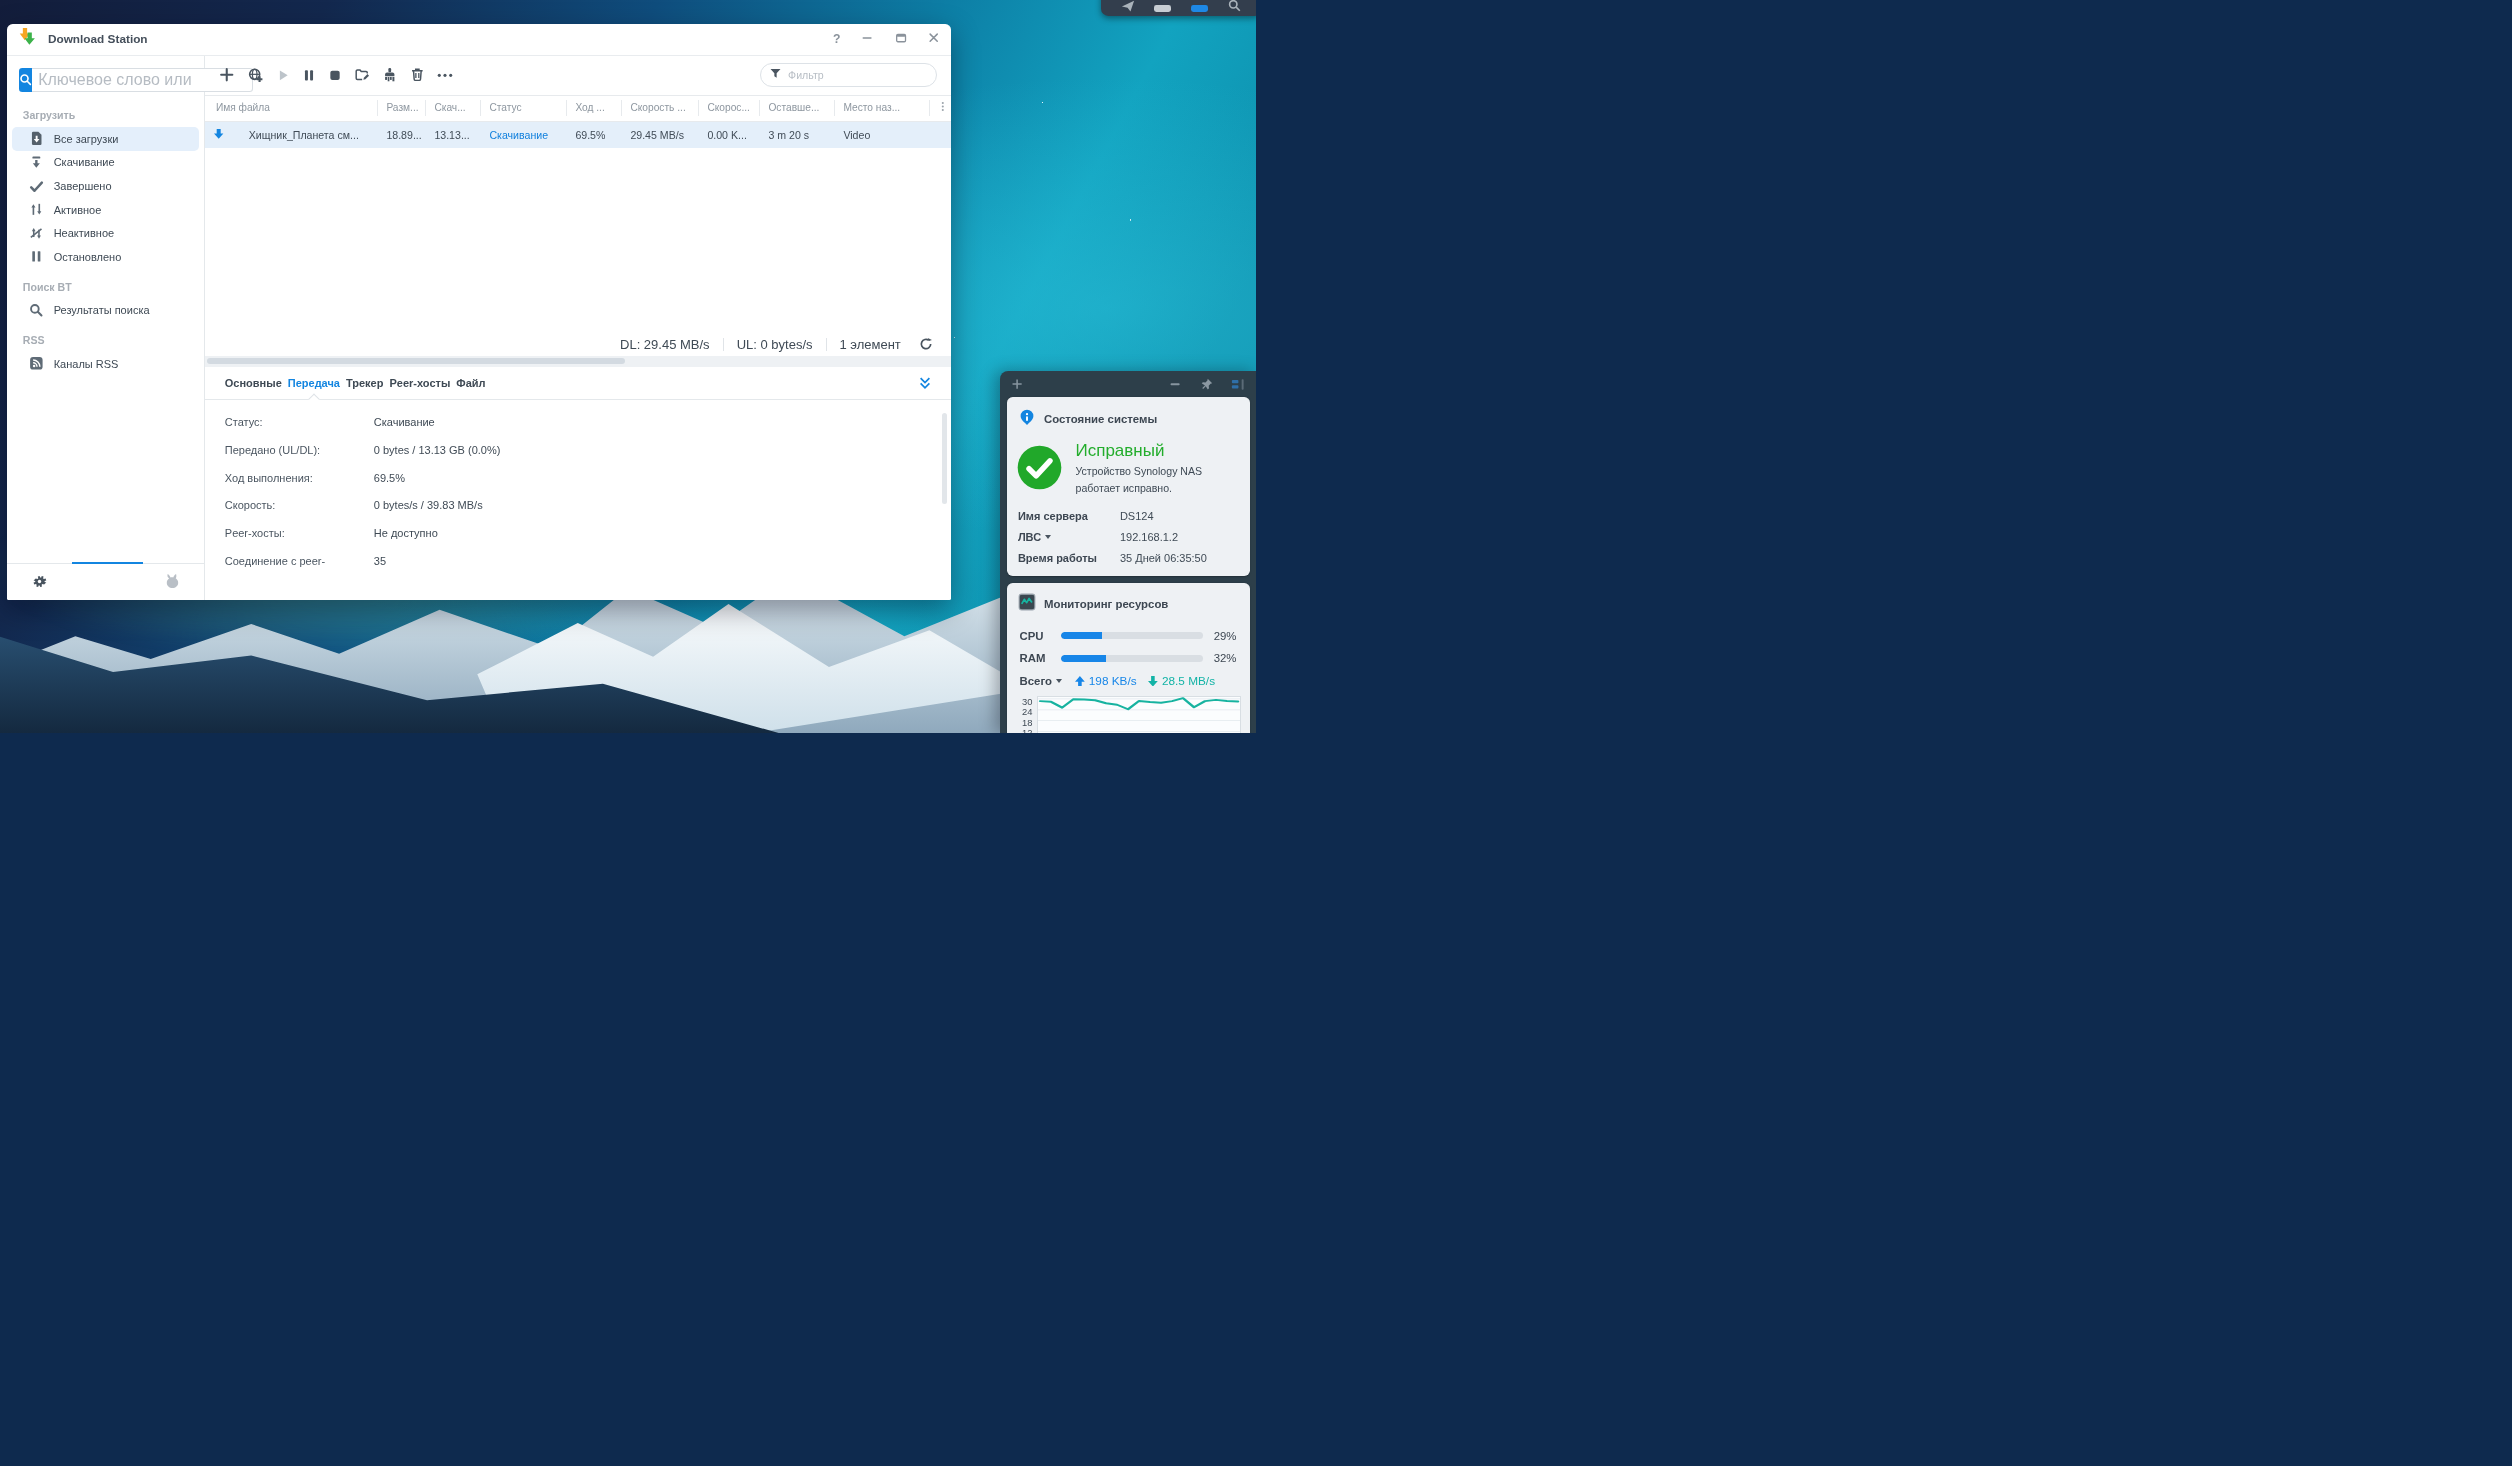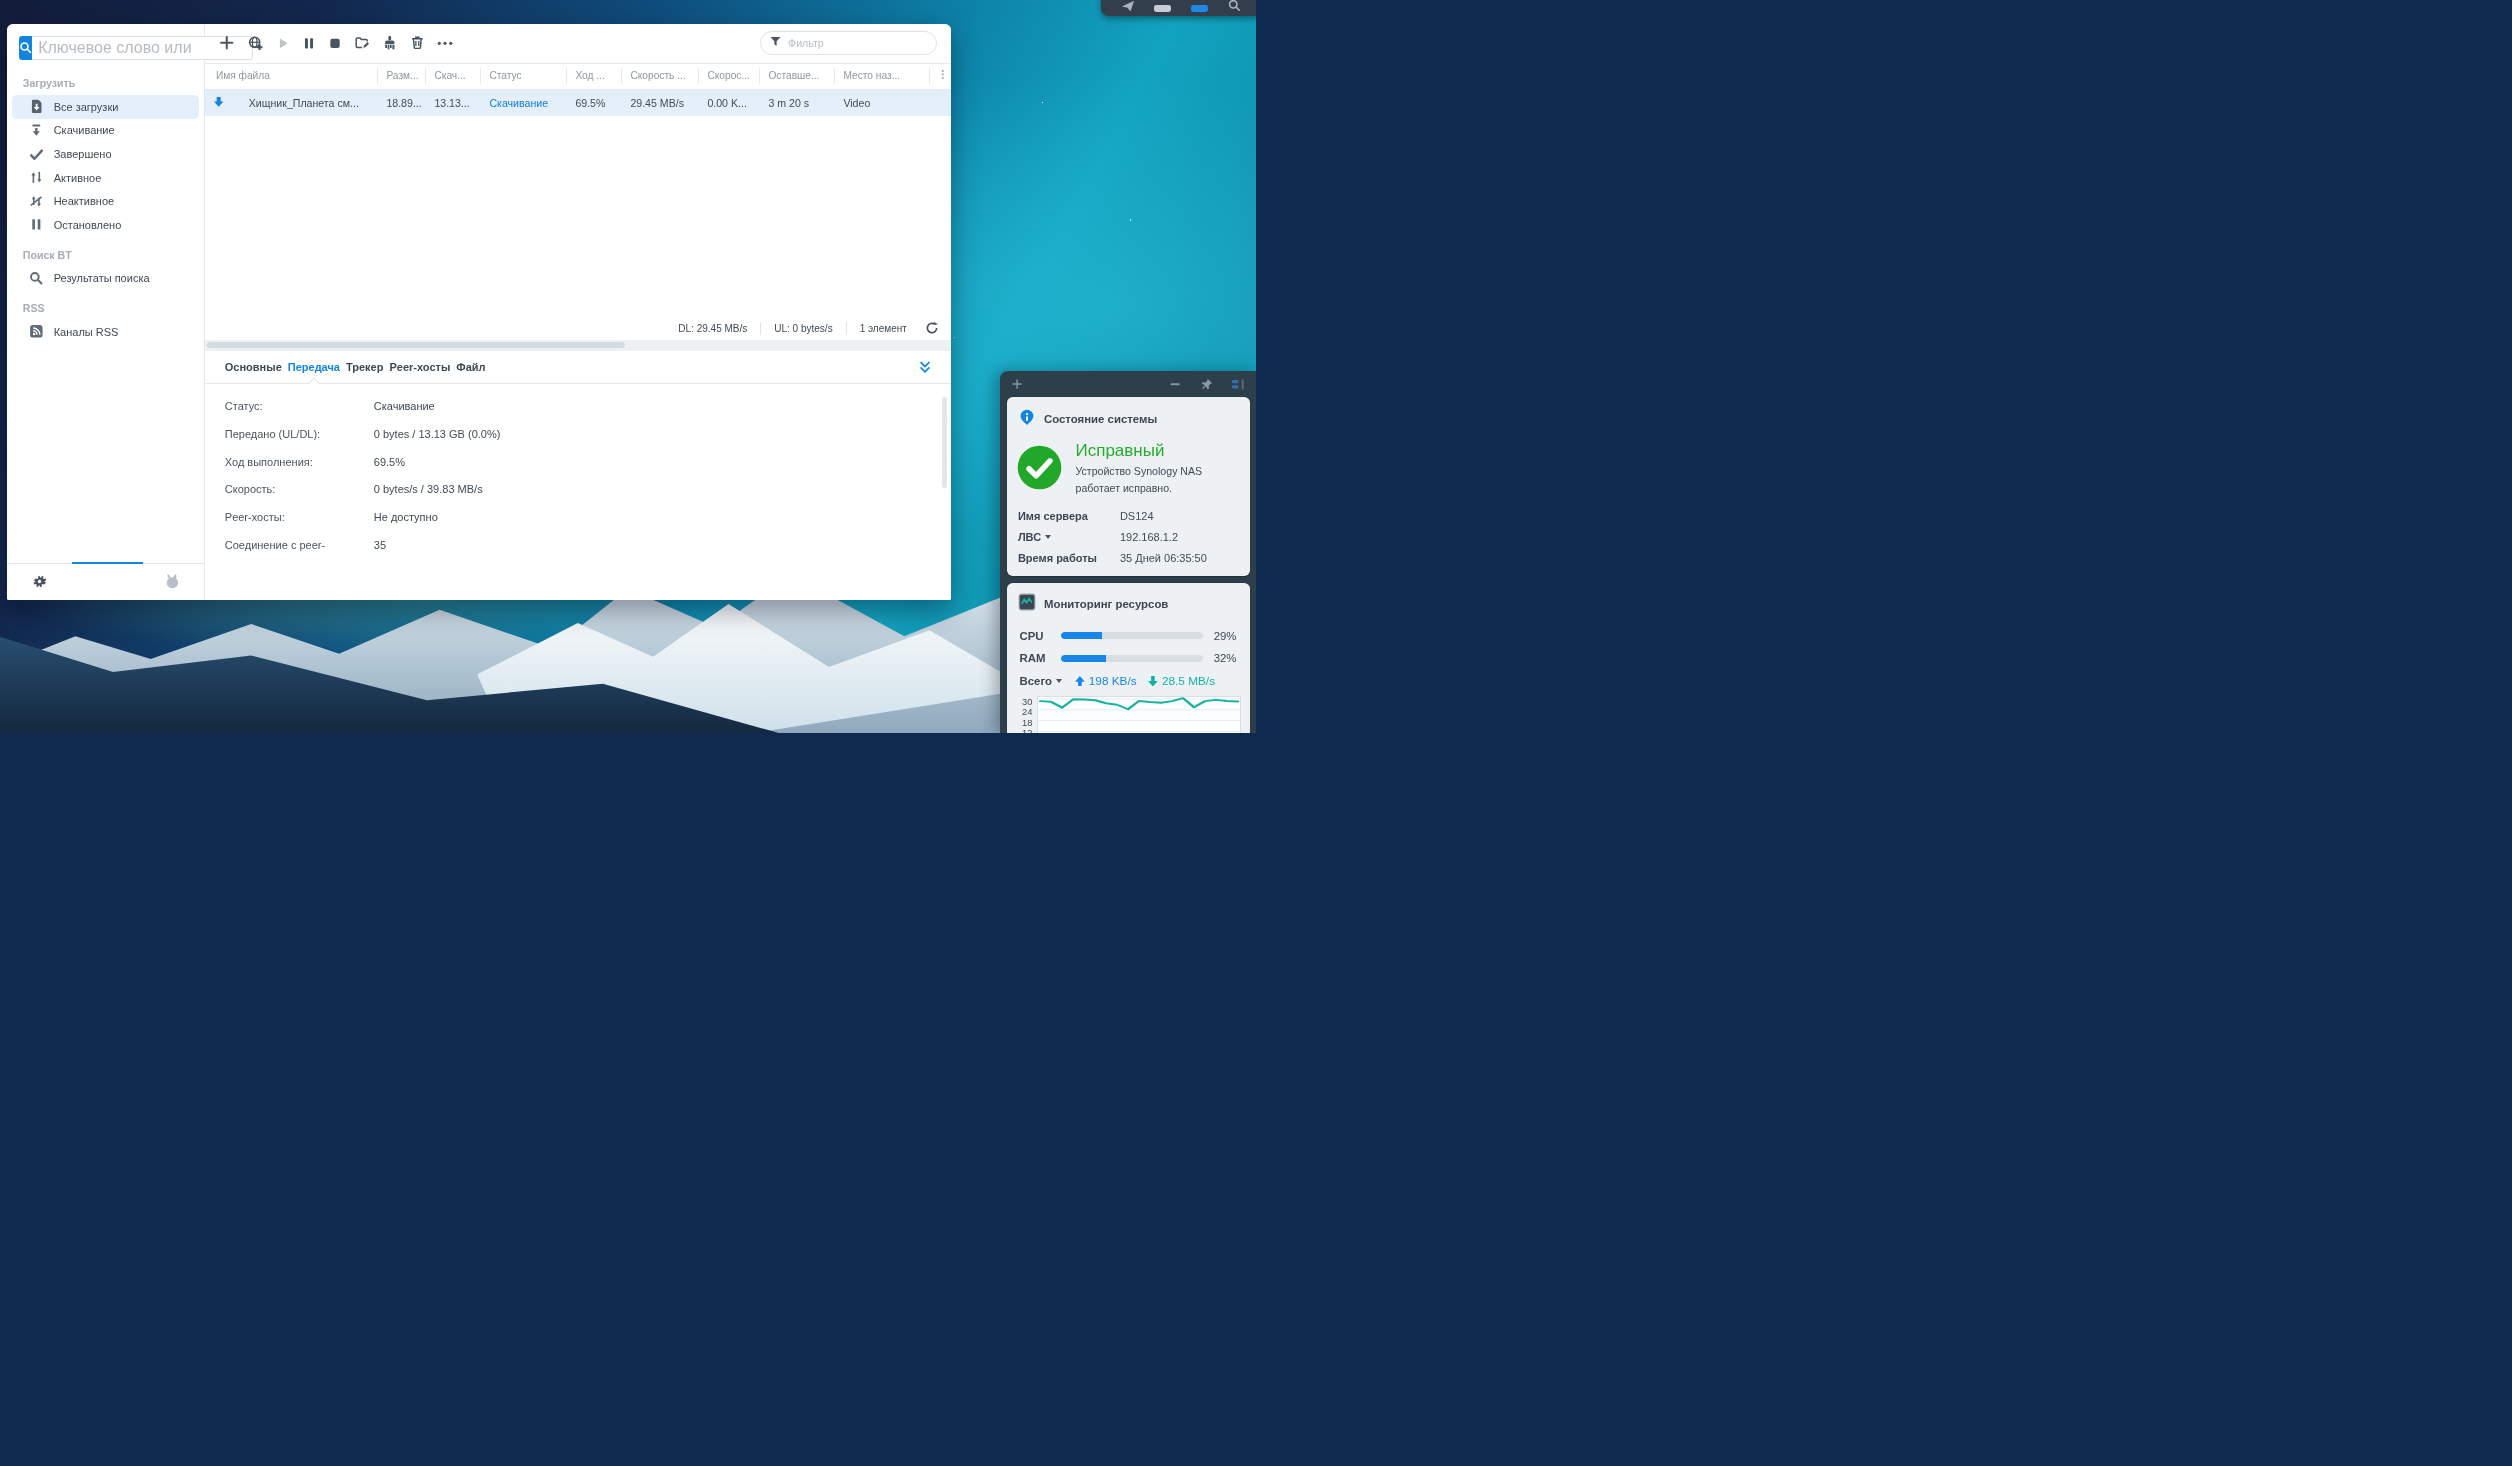--- a/index.html
+++ b/index.html
@@ -79,21 +79,21 @@
   .thead { height:27px; align-items:center; border-top:0.8px solid #e7eaed; border-bottom:0.8px solid #e7eaed; flex:none; }
   .thead .th { font-size:10.2px; color:#8e97a0; padding:0 3.3px 0 8.1px; border-right:0.8px solid #e7eaed; height:16.3px; line-height:16.3px; overflow:hidden; white-space:nowrap; }
   .thead .th:first-child { padding-left:10.6px; }
   .thead .th-menu { border-right:none; display:flex; justify-content:center; }
   .trow { height:26px; align-items:center; background:#e4effa; font-size:10.6px; color:#414c57; flex:none; }
   .trow .td { padding:0 3.3px 0 8.1px; white-space:nowrap; overflow:hidden;gap:24px; }
   .td-name { display:flex; align-items:center; gap:6.5px; padding-left:8.1px !important; }
   .td-status { color:#1180dd; }
   .list-empty { flex:1; background:#fff; }
 
-  .statusbar { height:23px; display:flex; justify-content:flex-end; align-items:center; font-size:10px; color:#3f4a55; padding-right:11px; flex:none; }
+  .statusbar { height:23px; display:flex; justify-content:flex-end; align-items:center; font-size:13px; color:#3f4a55; padding-right:17px; flex:none; }
   .sb-seg { padding:0 13px; border-right:0.8px solid #e0e4e8; line-height:13px; }
   .sb-seg:last-of-type { border-right:none; }
   .refresh-btn { background:none; border:none; display:flex; padding:0 1.6px 0 4.9px; }
   .hscroll { height:10.6px; background:#eef1f4; position:relative; flex:none; }
   .hscroll .thumb { position:absolute; left:1.6px; top:2px; width:56%; height:6.5px; background:#d3dae1; border-radius:3.3px; }
 
   .tabsbar { height:33px; display:flex; align-items:stretch; padding:0 19.5px; gap:6px; border-bottom:0.8px solid #e4e8eb; flex:none; }
   .tab { display:flex; align-items:center; font-size:11px; font-weight:bold; color:#3e4954; position:relative; cursor:default; }
   .tab.active { color:#1385e0; }
   .tab.active::after { content:""; position:absolute; left:50%; bottom:-4.1px; width:6.5px; height:6.5px; background:#fff;
@@ -161,20 +161,42 @@
   <span class="pill blue"></span>
   <span>
       <svg width="13" height="13" viewBox="0 0 16 16">
         <circle cx="6.5" cy="6.5" r="4.5" fill="none" stroke="#aab3bb" stroke-width="2"></circle>
         <path d="M10 10l4.5 4.5" stroke="#aab3bb" stroke-width="2"></path>
       </svg>
     </span>
 </div>
 
 <div class="window">
+  <div class="titlebar">
+    <span>
+      <svg width="20.4" height="21" viewBox="0 0 26 26">
+          <path d="M5 1h7v9h5L8 21 0 10h5z" transform="translate(1 0) scale(.78)" fill="#f5a623"></path>
+          <path d="M5 1h7v9h5L8 21 0 10h5z" transform="translate(7 6) scale(.78)" fill="#3cb24a"></path>
+        </svg>
+    </span>
+    <span class="title">Download Station</span>
+    <div class="winctl">
+      <span class="help">?</span>
+      <span><svg width="12.2" height="12.2" viewBox="0 0 16 16">
+            <rect x="2" y="7" width="12" height="2" rx="1" fill="#8a929b"></rect>
+          </svg></span>
+      <span><svg width="12.2" height="12.2" viewBox="0 0 16 16">
+            <rect x="2.2" y="3.2" width="11.6" height="9.6" rx="1.6" fill="none" stroke="#8a929b" stroke-width="1.7"></rect>
+            <rect x="2.2" y="3.2" width="11.6" height="3" rx="1.4" fill="#8a929b"></rect>
+          </svg></span>
+      <span><svg width="11.4" height="11.4" viewBox="0 0 16 16">
+            <path d="M3 3l10 10M13 3L3 13" stroke="#8a929b" stroke-width="2.1" stroke-linecap="round"></path>
+          </svg></span>
+    </div>
+  </div>
 
   <div class="win-body">
 
     <aside class="sidebar">
       <div class="searchrow">
         <button class="search-btn">
           <svg width="13" height="13" viewBox="0 0 16 16">
               <circle cx="6.8" cy="6.8" r="4.3" fill="none" stroke="#fff" stroke-width="2"></circle>
               <path d="M10.2 10.2l3.8 3.8" stroke="#fff" stroke-width="2" stroke-linecap="round"></path>
             </svg>

